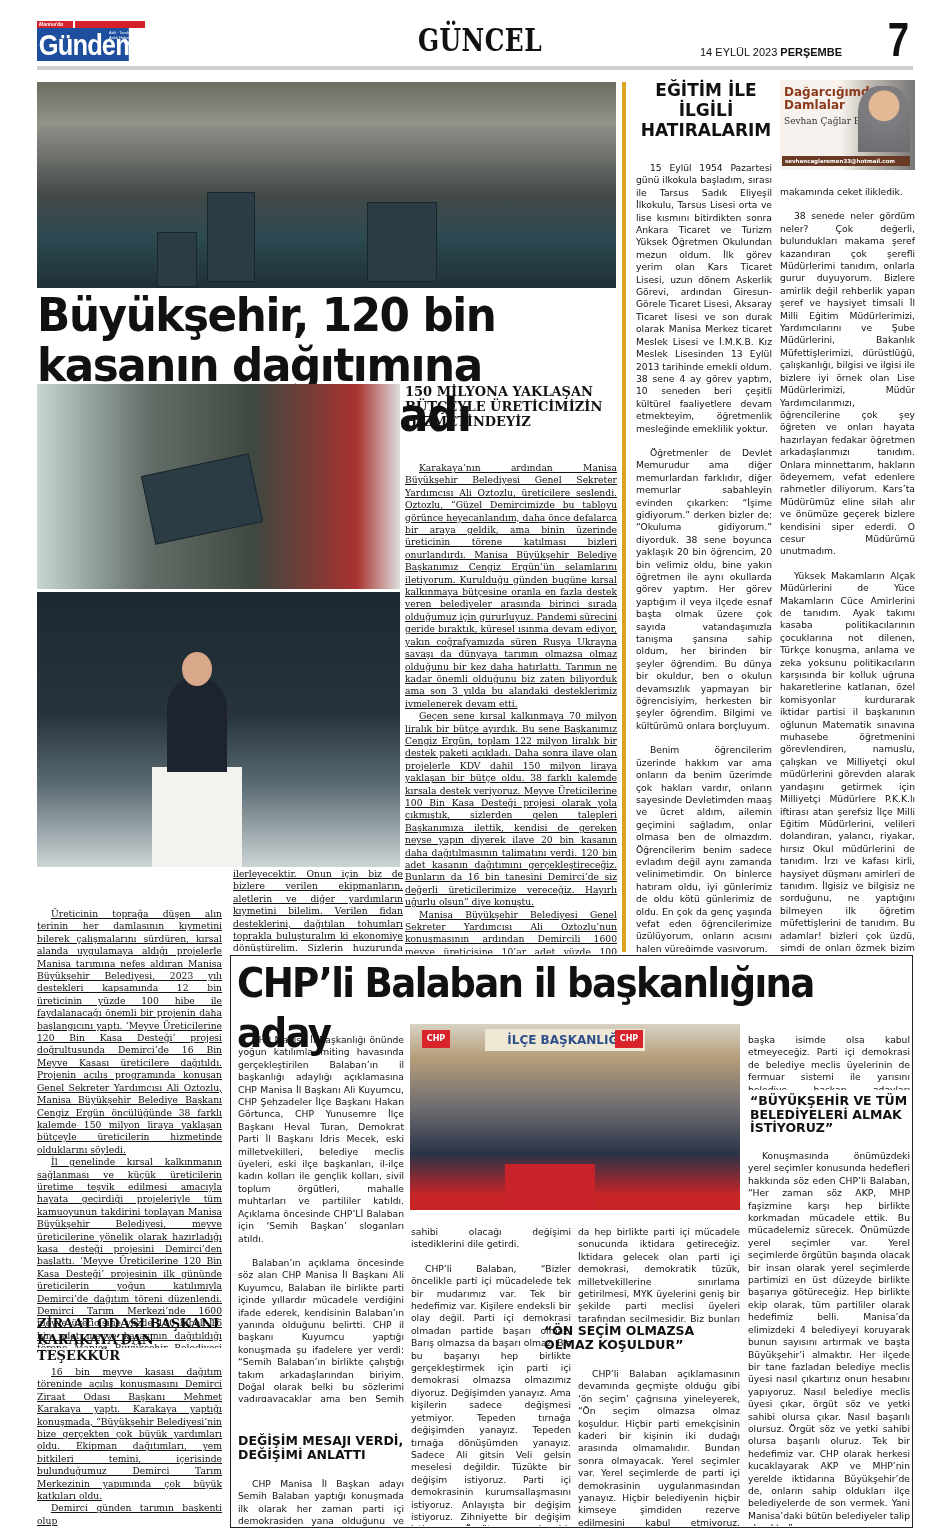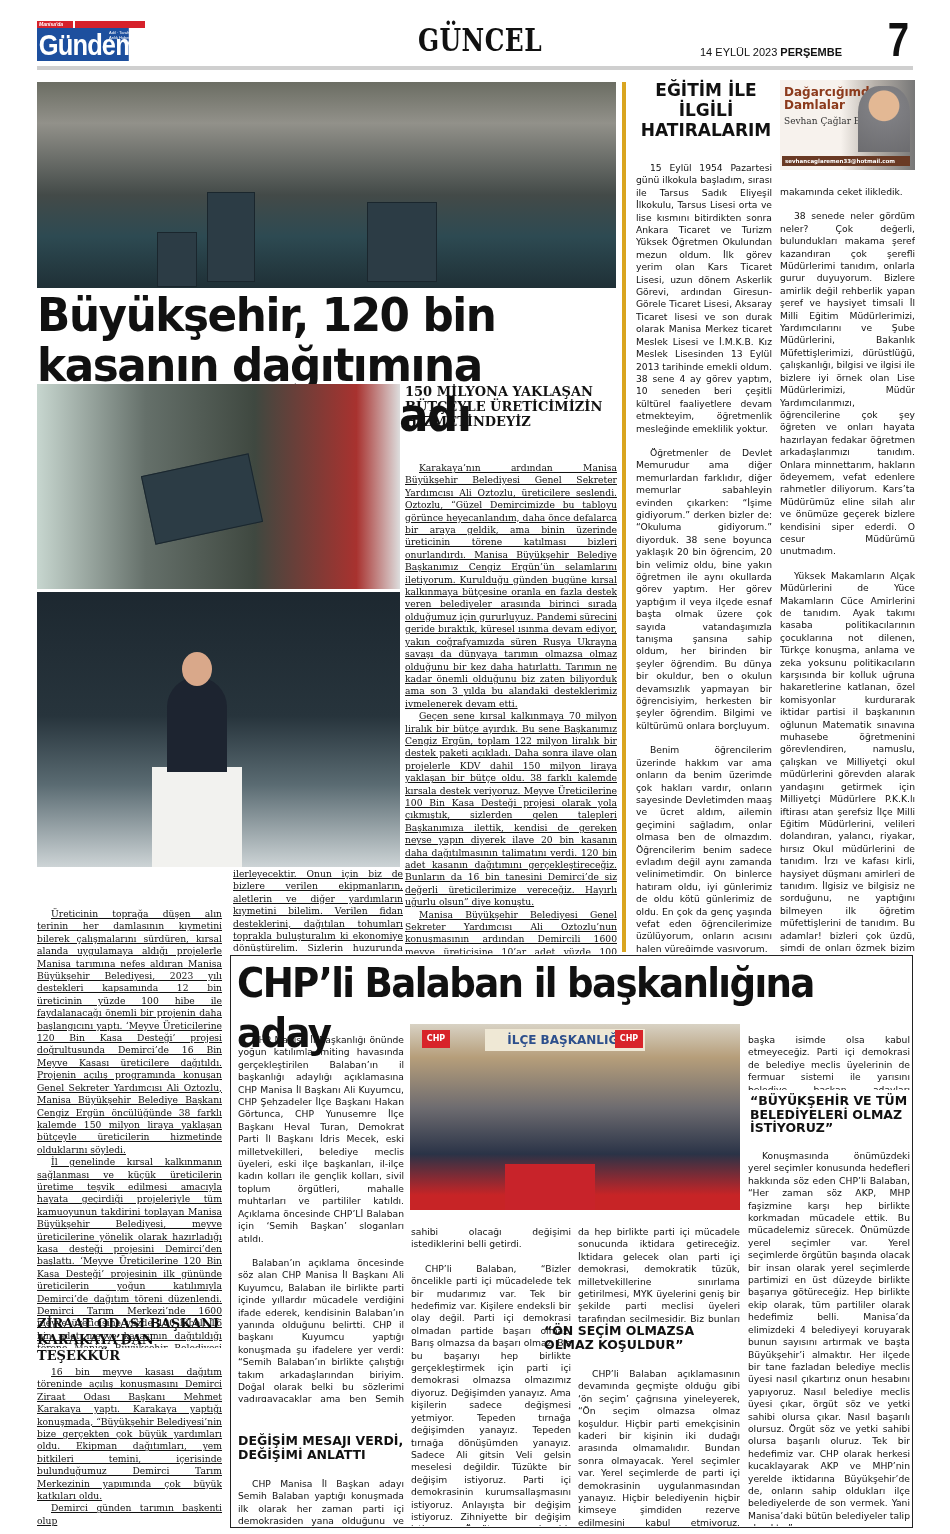--- a/index.html
+++ b/index.html
@@ -126,31 +126,31 @@
 <div class="abs col-text" style="left:238px;top:1022px;width:166px;height:380px;">
   <p class="sans-body indent">CHP Manisa İl Başkanlığı önünde yoğun katılımla miting havasında gerçekleştirilen Balaban’ın il başkanlığı adaylığı açıklamasına CHP Manisa İl Başkanı Ali Kuyumcu, CHP Şehzadeler İlçe Başkanı Hakan Görtunca, CHP Yunusemre İlçe Başkanı Heval Turan, Demokrat Parti İl Başkanı İdris Mecek, eski milletvekilleri, belediye meclis üyeleri, eski ilçe başkanları, il-ilçe kadın kolları ile gençlik kolları, sivil toplum örgütleri, mahalle muhtarları ve partililer katıldı. Açıklama öncesinde CHP’Lİ Balaban için ‘Semih Başkan’ sloganları atıldı.</p>
   <p class="sans-body indent">Balaban’ın açıklama öncesinde söz alan CHP Manisa İl Başkanı Ali Kuyumcu, Balaban ile birlikte parti içinde yıllardır mücadele verdiğini ifade ederek, kendisinin Balaban’ın yanında olduğunu belirtti. CHP il başkanı Kuyumcu yaptığı konuşmada şu ifadelere yer verdi: “Semih Balaban’ın birlikte çalıştığı takım arkadaşlarından biriyim. Doğal olarak belki bu sözlerimi yadırgayacaklar ama ben Semih Balaban’ın yanında olan bir il başkanıyım. Mutlaka bir başka arkadaşımızda çıkabilir. Aynı sevgiyle ile o adayımızı da burada konuk edeceğiz.”</p>
 </div>
 <div class="abs sans-sub" style="left:238px;top:1434px;width:170px;">DEĞİŞİM MESAJI VERDİ, DEĞİŞİMİ ANLATTI</div>
 <div class="abs col-text" style="left:238px;top:1466px;width:166px;height:60px;">
   <p class="sans-body indent">CHP Manisa İl Başkan adayı Semih Balaban yaptığı konuşmada ilk olarak her zaman parti içi demokrasiden yana olduğunu ve üyenin söz</p>
 </div>
 
 <div class="abs col-text" style="left:411px;top:1214px;width:160px;height:312px;">
-  <p class="sans-body">sahibi olacağı değişimi istediklerini belli getirdi.</p>
+  <p class="sans-body">sahibi olacağı değişimi istediklerini dile getirdi.</p>
   <p class="sans-body indent">CHP’li Balaban, “Bizler öncelikle parti içi mücadelede tek bir mudarımız var. Tek bir hedefimiz var. Kişilere endeksli bir olay değil. Parti içi demokrasi olmadan partide başarı olmaz. Barış olmazsa da başarı olmaz. Biz bu başarıyı hep birlikte gerçekleştirmek için parti içi demokrasi olmazsa olmazımız diyoruz. Değişimden yanayız. Ama kişilerin sadece değişmesi yetmiyor. Tepeden tırnağa değişimden yanayız. Tepeden tırnağa dönüşümden yanayız. Sadece Ali gitsin Veli gelsin meselesi değildir. Tüzükte bir değişim istiyoruz. Parti içi demokrasinin kurumsallaşmasını istiyoruz. Anlayışta bir değişim istiyoruz. Zihniyette bir değişim istiyoruz. Örgüt yapısında bir değişim istiyoruz. Üye yapısında daha da ileri boyutta bir değişim istiyoruz. İşte bizim değişim anlayışımız kişilere özgü değil sisteme özgü bir değişim anlayışıdır. Bu anlayışı</p>
 </div>
 <div class="abs col-text" style="left:578px;top:1214px;width:162px;height:108px;">
   <p class="sans-body">da hep birlikte parti içi mücadele sonucunda iktidara getireceğiz. İktidara gelecek olan parti içi demokrasi, demokratik tüzük, milletvekillerine sınırlama getirilmesi, MYK üyelerini geniş bir şekilde parti meclisi üyeleri tarafından seçilmesidir. Biz bunları savunuyoruz. Savunmaya da devam edeceğiz” dedi.</p>
 </div>
 <div class="abs sans-sub" style="left:544px;top:1324px;width:165px;">“ÖN SEÇİM OLMAZSA OLMAZ KOŞULDUR”</div>
 <div class="abs col-text" style="left:578px;top:1356px;width:162px;height:170px;">
   <p class="sans-body indent">CHP’li Balaban açıklamasının devamında geçmişte olduğu gibi ‘ön seçim’ çağrısına yineleyerek, “Ön seçim olmazsa olmaz koşuldur. Hiçbir parti emekçisinin kaderi bir kişinin iki dudağı arasında olmamalıdır. Bundan sonra olmayacak. Yerel seçimler var. Yerel seçimlerde de parti içi demokrasinin uygulanmasından yanayız. Hiçbir belediyenin hiçbir kimseye şimdiden rezerve edilmesini kabul etmiyoruz. Etmeyeceğiz. Bu Semih Balaban’da olsa bir</p>
 </div>
 
 <div class="abs col-text" style="left:748px;top:1022px;width:162px;height:68px;">
   <p class="sans-body">başka isimde olsa kabul etmeyeceğiz. Parti içi demokrasi de belediye meclis üyelerinin de fermuar sistemi ile yarısını belediye başkan adayları belirleyecek, yarısını da örgüt üyelerimiz belirlemeli” diye konuştu.</p>
 </div>
-<div class="abs sans-sub" style="left:750px;top:1094px;width:162px;">“BÜYÜKŞEHİR VE TÜM BELEDİYELERİ OLMAZ İSTİYORUZ”</div>
+<div class="abs sans-sub" style="left:750px;top:1094px;width:162px;">“BÜYÜKŞEHİR VE TÜM BELEDİYELERİ ALMAK İSTİYORUZ”</div>
 <div class="abs col-text" style="left:748px;top:1138px;width:162px;height:388px;">
   <p class="sans-body indent">Konuşmasında önümüzdeki yerel seçimler konusunda hedefleri hakkında söz eden CHP’li Balaban, “Her zaman söz AKP, MHP faşizmine karşı hep birlikte korkmadan mücadele ettik. Bu mücadelemiz sürecek. Önümüzde yerel seçimler var. Yerel seçimlerde örgütün başında olacak bir insan olarak yerel seçimlerde partimizi en üst düzeyde birlikte başarıya götüreceğiz. Hep birlikte ekip olarak, tüm partililer olarak hedefimiz belli. Manisa’da elimizdeki 4 belediyeyi koruyarak bunun sayısını artırmak ve başta Büyükşehir’i almaktır. Her ilçede bir tane fazladan belediye meclis üyesi nasıl çıkartırız onun hesabını yapıyoruz. Nasıl belediye meclis üyesi çıkar, örgüt söz ve yetki sahibi olursa çıkar. Nasıl başarılı olursuz. Örgüt söz ve yetki sahibi olursa başarılı oluruz. Tek bir hedefimiz var. CHP olarak herkesi kucaklayarak AKP ve MHP’nin yerelde iktidarına Büyükşehir’de de, onların sahip oldukları ilçe belediyelerde de son vermek. Yani Manisa’daki bütün belediyeler talip olmaktır.”</p>
   <p class="sans-body indent"><span>CHP İl Başkanlığına adaylığını açıklayan Semih Balaban, katılanlar tarafından dakikalarca alkışlandı.</span> ■ </p>
 </div>
 
 </body></html>

